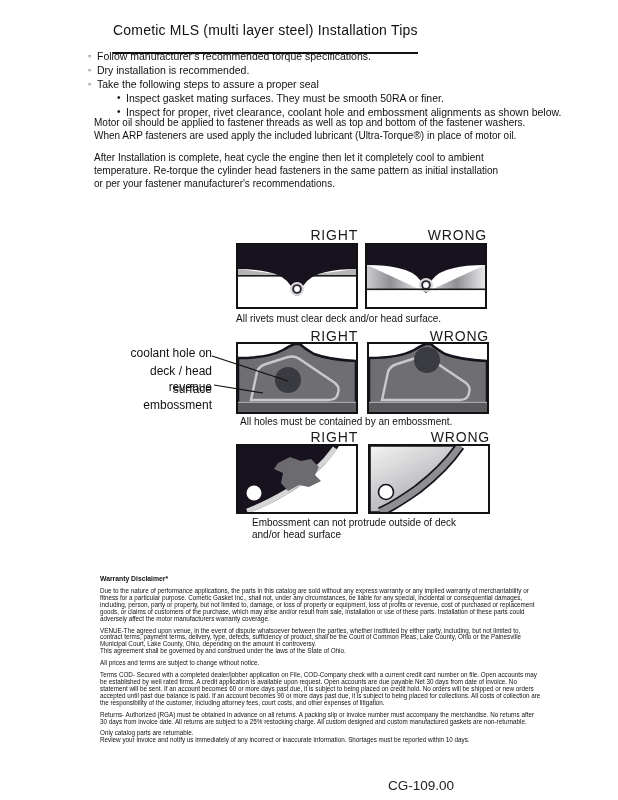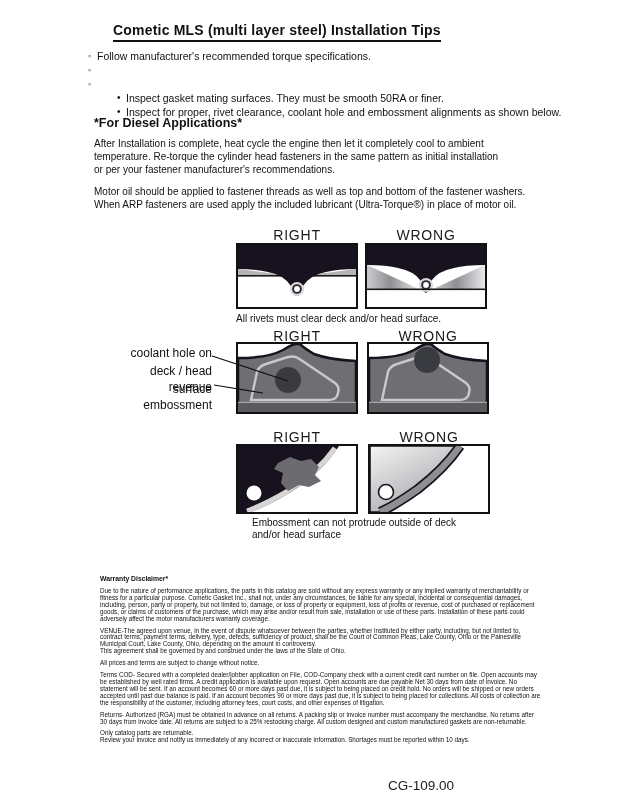--- a/index.html
+++ b/index.html
@@ -1,30 +1,30 @@
 <!DOCTYPE html>
 <html><head>
 <meta charset="utf-8">
 <style>
   html,body{margin:0;padding:0;background:#fff;}
   .page{position:relative;width:618px;height:800px;background:#ffffff;overflow:hidden;
         font-family:"Liberation Sans",sans-serif;color:#111;}
-  .title{position:absolute;left:113px;top:22px;margin:0;font-size:14px;font-weight:bold;
-         border-bottom:2px solid #111;padding-bottom:2px;letter-spacing:.2px;}
+  .title{position:absolute;left:113px;top:22px;margin:0;font-size:14px;font-weight:normal;
+         border-bottom:2px solid #111;padding-bottom:14px;letter-spacing:.2px;}
   .bullets{position:absolute;left:88px;top:49px;width:500px;}
   .b-row{display:flex;align-items:flex-start;line-height:14px;font-size:10.5px;}
   .b-row.sub{padding-left:29px;}
   .b-mark{width:9px;flex:0 0 9px;font-size:9px;line-height:14px;}
   .b-row.sub .b-mark{font-size:10px;}
   .diesel{position:absolute;left:94px;top:116px;width:490px;}
   .diesel h2{margin:0 0 7px 0;font-size:12.5px;font-weight:bold;}
   .diesel p{margin:0 0 9px 0;font-size:10px;line-height:13px;}
   .diesel p.note{margin-top:3px;}
   .preline{white-space:pre-line;}
-  .hdr{position:absolute;width:122px;text-align:center;font-size:14px;letter-spacing:.8px;color:#1a1a1a;}
+  .hdr{position:absolute;width:122px;text-align:right;font-size:14px;letter-spacing:.8px;color:#1a1a1a;}
   .dbox{position:absolute;width:122px;border:2px solid #121212;box-sizing:border-box;background:#fff;}
   .dbox svg{display:block;width:100%;height:100%;}
   .cap{position:absolute;font-size:10px;line-height:12px;color:#111;}
   .dlabel{position:absolute;width:94px;text-align:right;font-size:12px;line-height:18px;color:#111;}
   .leader{position:absolute;left:120px;top:340px;pointer-events:none;}
   .legal{position:absolute;left:100px;top:575px;width:442px;}
   .legal h3{margin:0 0 6px 0;font-size:6.8px;font-weight:bold;}
   .legal p{margin:0 0 5px 0;font-size:6.3px;line-height:6.9px;}
   .footer-code{position:absolute;left:388px;top:758px;font-size:13.5px;color:#222;margin-top:20px;}
 </style>
@@ -35,41 +35,42 @@
 
   <h1 class="title">Cometic MLS (multi layer steel) Installation Tips</h1>
 
   <div class="bullets">
     <div class="b-row">
       <span class="b-mark">◦</span>
       <span class="b-text">Follow manufacturer's recommended torque specifications.</span>
     </div>
     <div class="b-row">
       <span class="b-mark">◦</span>
+      <span class="b-text">Dry installation is recommended.</span>
     </div>
     <div class="b-row">
       <span class="b-mark">◦</span>
+      <span class="b-text">Take the following steps to assure a proper seal</span>
     </div>
     <div class="b-row sub">
       <span class="b-mark">•</span>
       <span class="b-text">Inspect gasket mating surfaces.  They must be smooth 50RA or finer.</span>
     </div>
     <div class="b-row sub">
       <span class="b-mark">•</span>
       <span class="b-text">Inspect for proper, rivet clearance, coolant hole and embossment alignments as shown below.</span>
     </div>
   </div>
 
   <div class="diesel">
-    <h2>*For Diesel Applications*</h2>
+    <p class="preline">Motor oil should be applied to fastener threads as well as top and bottom of the fastener washers.
+When ARP fasteners are used apply the included lubricant (Ultra-Torque®) in place of motor oil.</p>
     <p class="preline">After Installation is complete, heat cycle the engine then let it completely cool to ambient
 temperature. Re-torque the cylinder head fasteners in the same pattern as initial installation
 or per your fastener manufacturer's recommendations.</p>
-    <p class="preline">Motor oil should be applied to fastener threads as well as top and bottom of the fastener washers.
-When ARP fasteners are used apply the included lubricant (Ultra-Torque®) in place of motor oil.</p>
   </div>
 
   <div class="hdr" style="left:236px;top:227px">RIGHT</div>
   <div class="hdr" style="left:365px;top:227px">WRONG</div>
 
   <div class="dbox" style="left:236px;top:243px;height:66px">
     <svg viewBox="0 0 118 62">
       <polygon points="0,24 46,30 0,30" fill="#b5b5b8"></polygon>
       <polygon points="118,24 72,30 118,30" fill="#b5b5b8"></polygon>
       <rect x="0" y="30" width="118" height="1.6" fill="#1a1a1a"></rect>
@@ -125,20 +126,21 @@
       <path d="M13,56 L19,28 Q21,22 28,20 L50,13 Q57,11 63,16 L97,39 Q102,43 100,49 L99,52 Q97,56 90,56 L16,56 Z" fill="none" stroke="#c9c9cd" stroke-width="2.4"></path>
       <circle cx="58" cy="16" r="13" fill="#3a3a41"></circle>
     </svg>
   </div>
 
   <svg class="leader" width="245" height="80" viewBox="0 0 245 80">
     <line x1="92" y1="16" x2="168" y2="41" stroke="#111" stroke-width="1.2"></line>
     <line x1="94" y1="45" x2="143" y2="53" stroke="#111" stroke-width="1.2"></line>
   </svg>
 
+  <div class="cap" style="left:240px;top:416px">All holes must be contained by an embossment.</div>
 
   <div class="hdr" style="left:236px;top:429px">RIGHT</div>
   <div class="hdr" style="left:368px;top:429px">WRONG</div>
 
   <div class="dbox" style="left:236px;top:444px;height:70px">
     <svg viewBox="0 0 118 66">
       <rect width="118" height="66" fill="#ffffff"></rect>
       <path d="M0,0 H101 Q84,26 53,46 Q28,61 12,66 H0 Z" fill="#17121d"></path>
       <path d="M97,2 Q80,26 50,45 Q26,59 9,65" fill="none" stroke="#d6d6d6" stroke-width="5"></path>
       <polygon points="40,17 52,11 63,15 73,13 81,21 77,29 83,35 71,41 61,39 50,45 43,37 45,27 36,23" fill="#6b6b70"></polygon>

